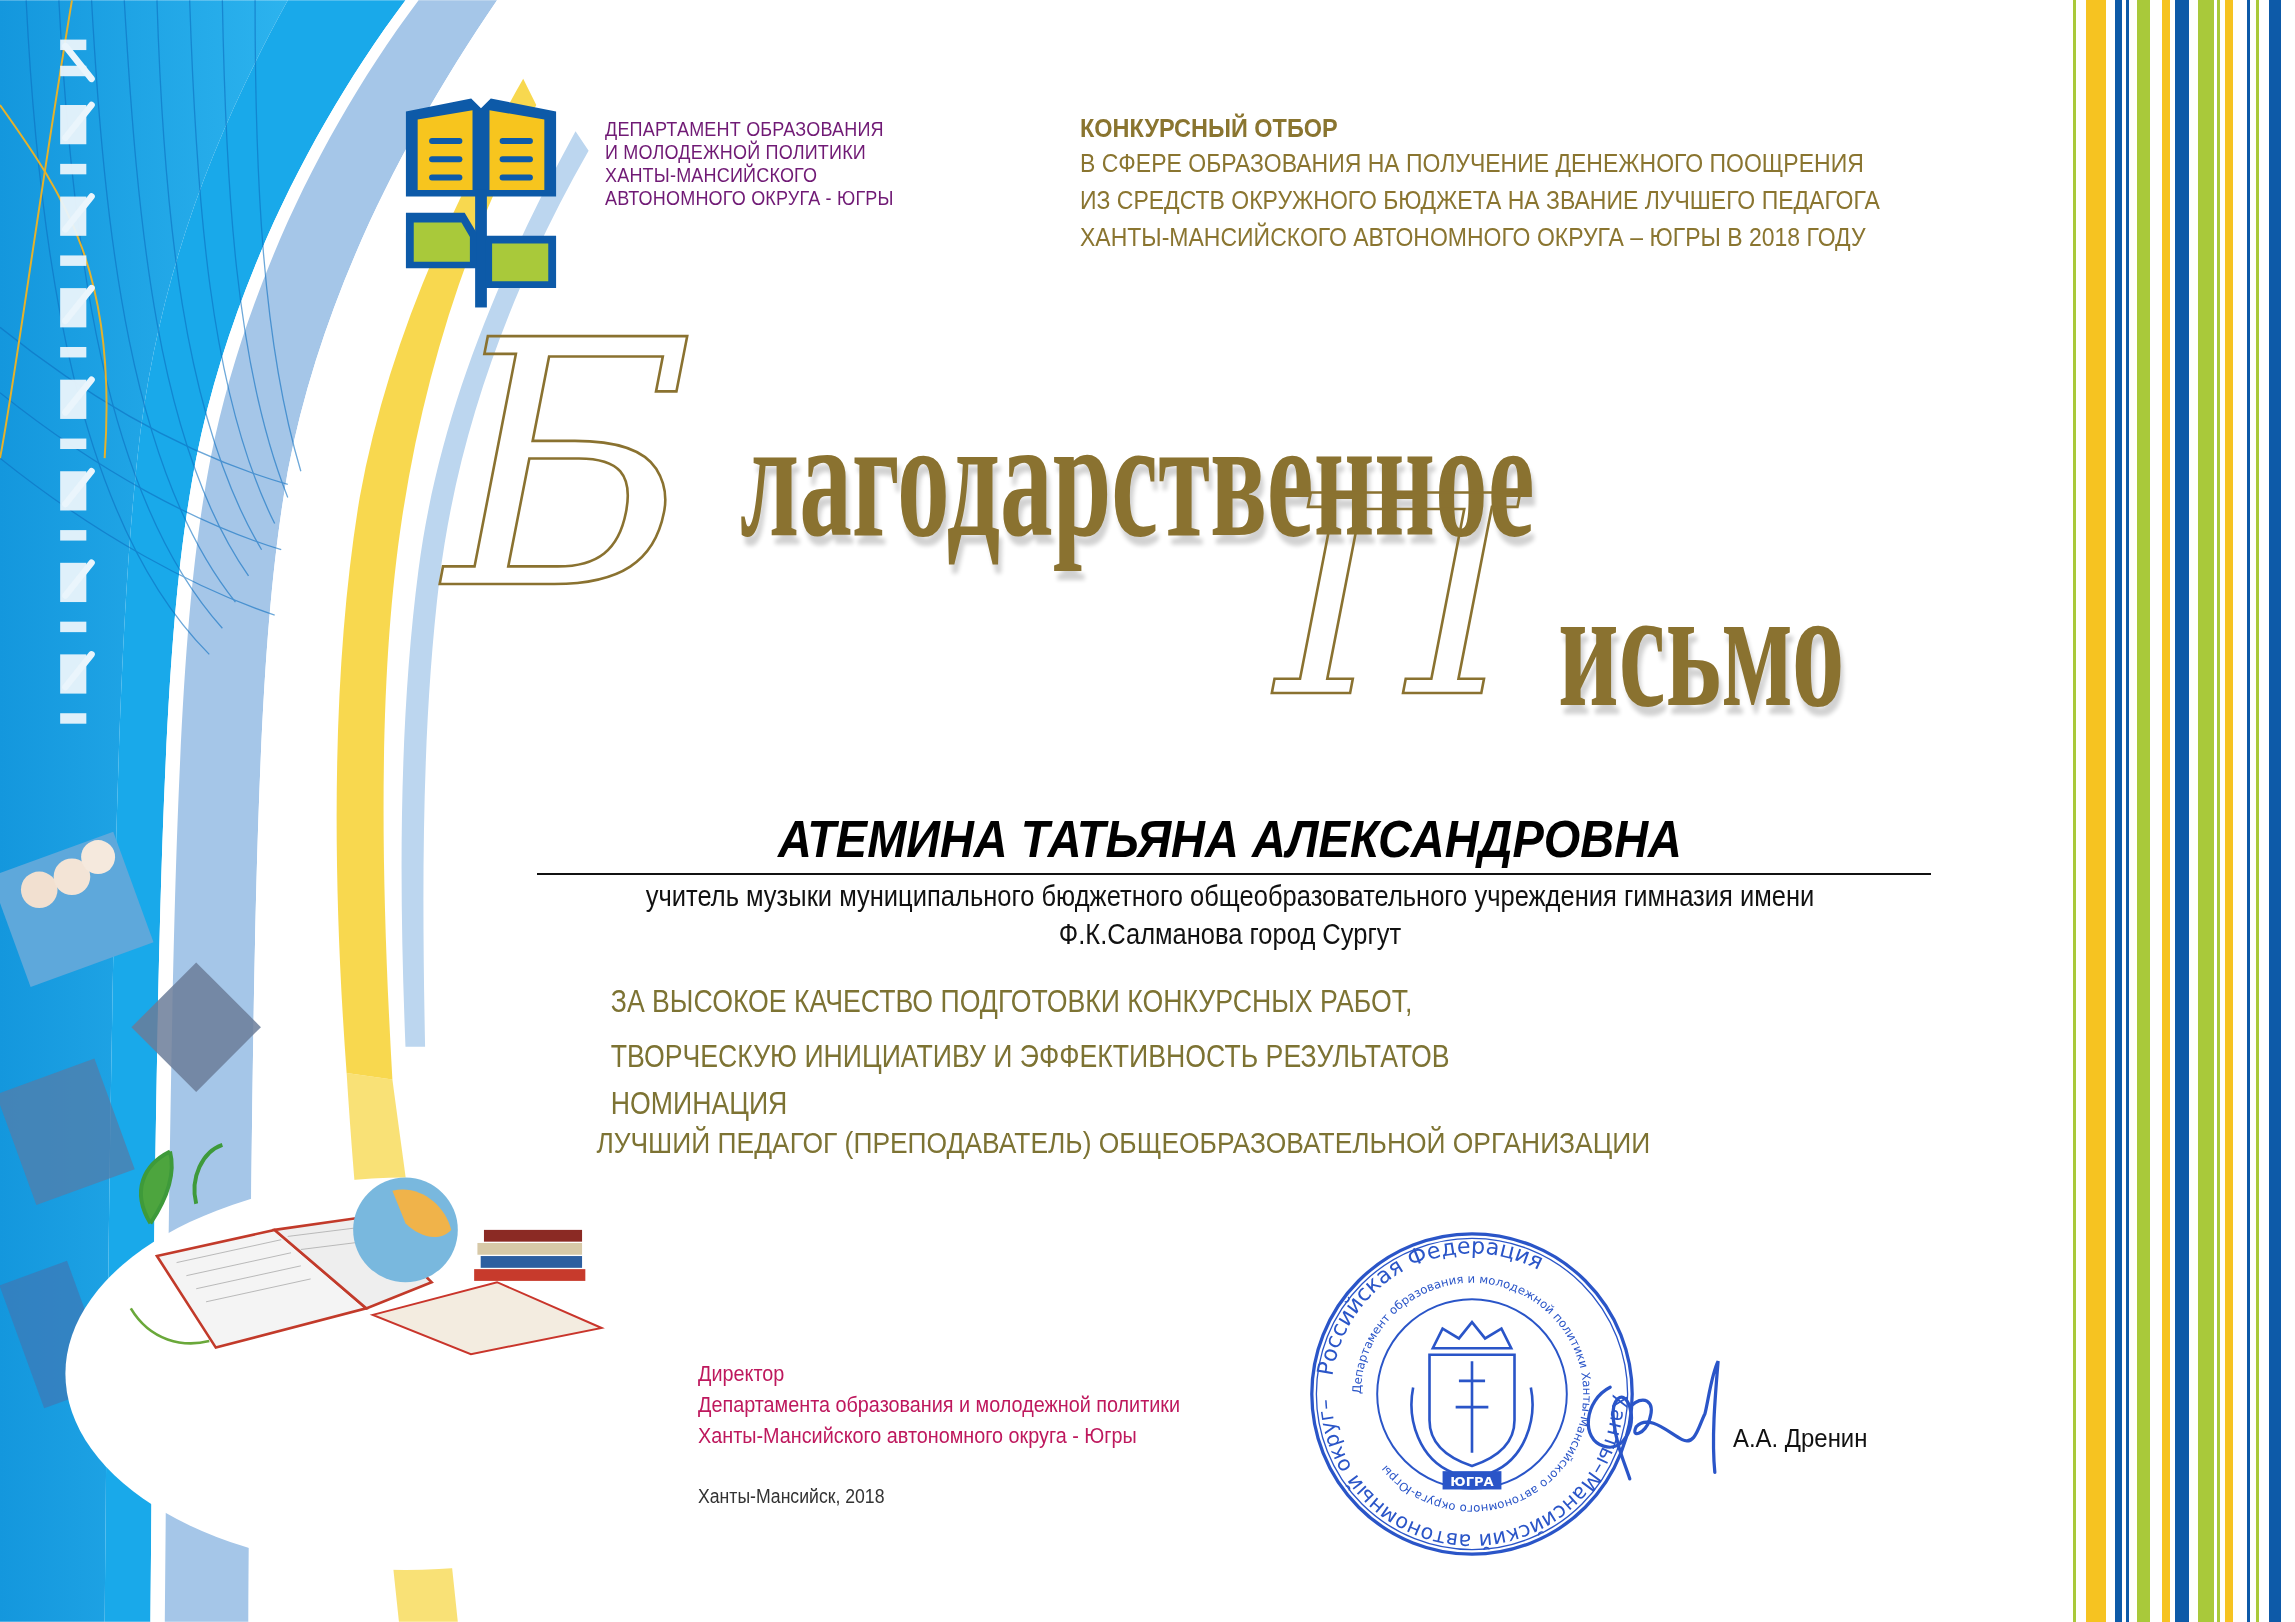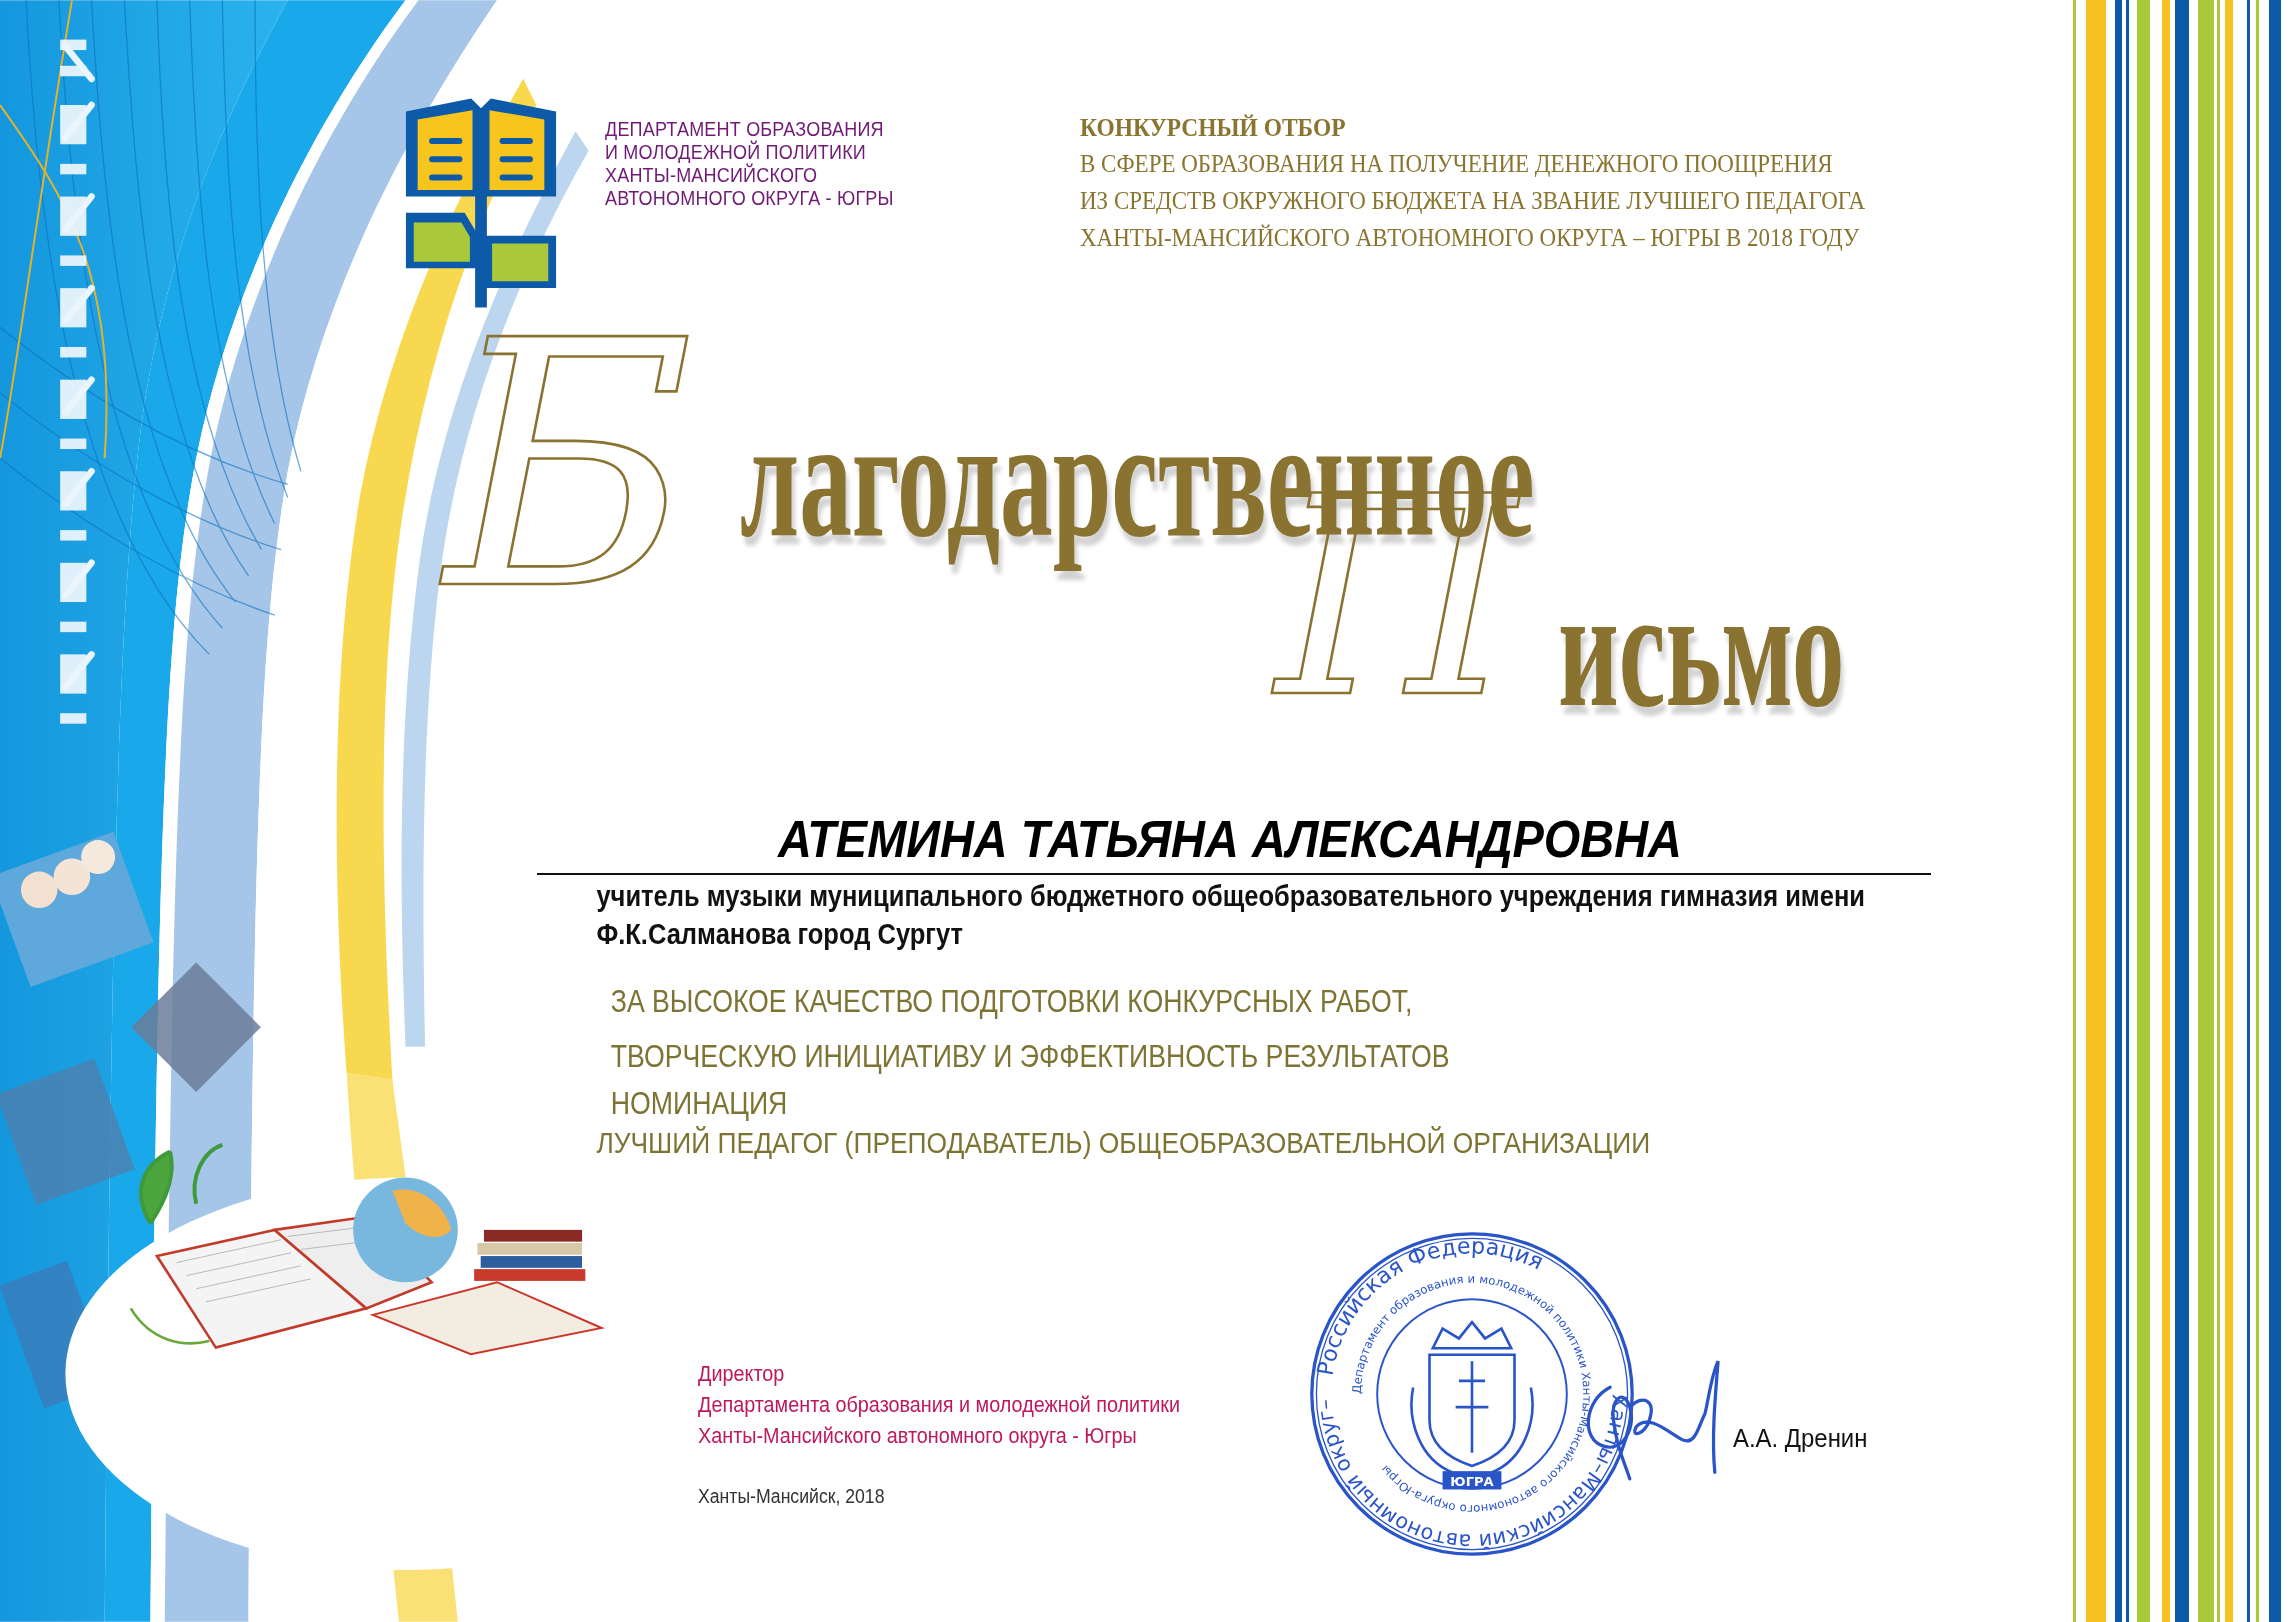--- a/index.html
+++ b/index.html
@@ -13,33 +13,33 @@
   
   #stripes { left:2068px; top:0; width:228px; height:1622px; }
   .stripe { position:absolute; top:0; height:1622px; }
 
   
   #logo { left:399px; top:92px; width:164px; height:222px; }
   #dept-name { left:605px; top:118px; width:366px; color:#701a75; font-size:19.6px; line-height:23px; letter-spacing:0.2px; }
   #dept-name div { white-space:nowrap; transform:scaleX(0.92); transform-origin:left; }
 
   
-  #contest { left:1080px; top:111px; width:982px; color:#8a7530;font-family:Liberation Serif, serif; }
+  #contest { left:1080px; top:111px; width:982px; color:#8a7530; }
   #contest .title { font-size:25.5px; font-weight:bold; line-height:34px; transform:scaleX(0.92); transform-origin:left; white-space:nowrap; }
   #contest .line { font-size:25px; line-height:37px; white-space:nowrap; transform:scaleX(0.92); transform-origin:left; }
 
   
   #big-title { left:432px; top:314px; width:1570px; height:432px; }
   .script-cap { position:absolute; font-family:"DejaVu Serif", serif; font-style:italic; color:transparent; -webkit-text-stroke:2.6px #8a7230; }
   .title-word { position:absolute; font-family:"Liberation Serif", serif; font-weight:bold; color:#8a7230; text-shadow:5.2px 9.2px 5.2px rgba(0,0,0,0.18); transform:scaleX(0.62); transform-origin:left; white-space:nowrap; }
 
   
   #recipient-name { left:510px; top:810px; width:1440px; text-align:center; font-size:51px; font-weight:bold; font-style:italic; color:#000; white-space:nowrap; transform:scaleX(0.92); }
   #name-rule { left:537px; top:873px; width:1394px; height:2px; background:#111; }
-  #recipient-role { left:510px; top:877px; width:1440px; font-size:29px; line-height:38px; color:#111;font-weight:bold; }
+  #recipient-role { left:510px; top:877px; width:1440px; text-align:center; font-size:29px; line-height:38px; color:#111; }
   #recipient-role div { white-space:nowrap; transform:scaleX(0.88); }
 
   
   #citation { left:510px; top:974px; width:1440px; text-align:left; color:#7d7333; }
   #citation .c1 { font-size:31px; line-height:55px; white-space:nowrap; transform:scaleX(0.86); }
   #citation .nom { font-size:31px; line-height:39px; white-space:nowrap; transform:scaleX(0.86); }
   #citation .cat { font-size:30px; line-height:39px; white-space:nowrap; transform:scaleX(0.88); }
 
   
   #signatory { left:698px; top:1358px; color:#be185d; font-size:22px; line-height:31px; }

